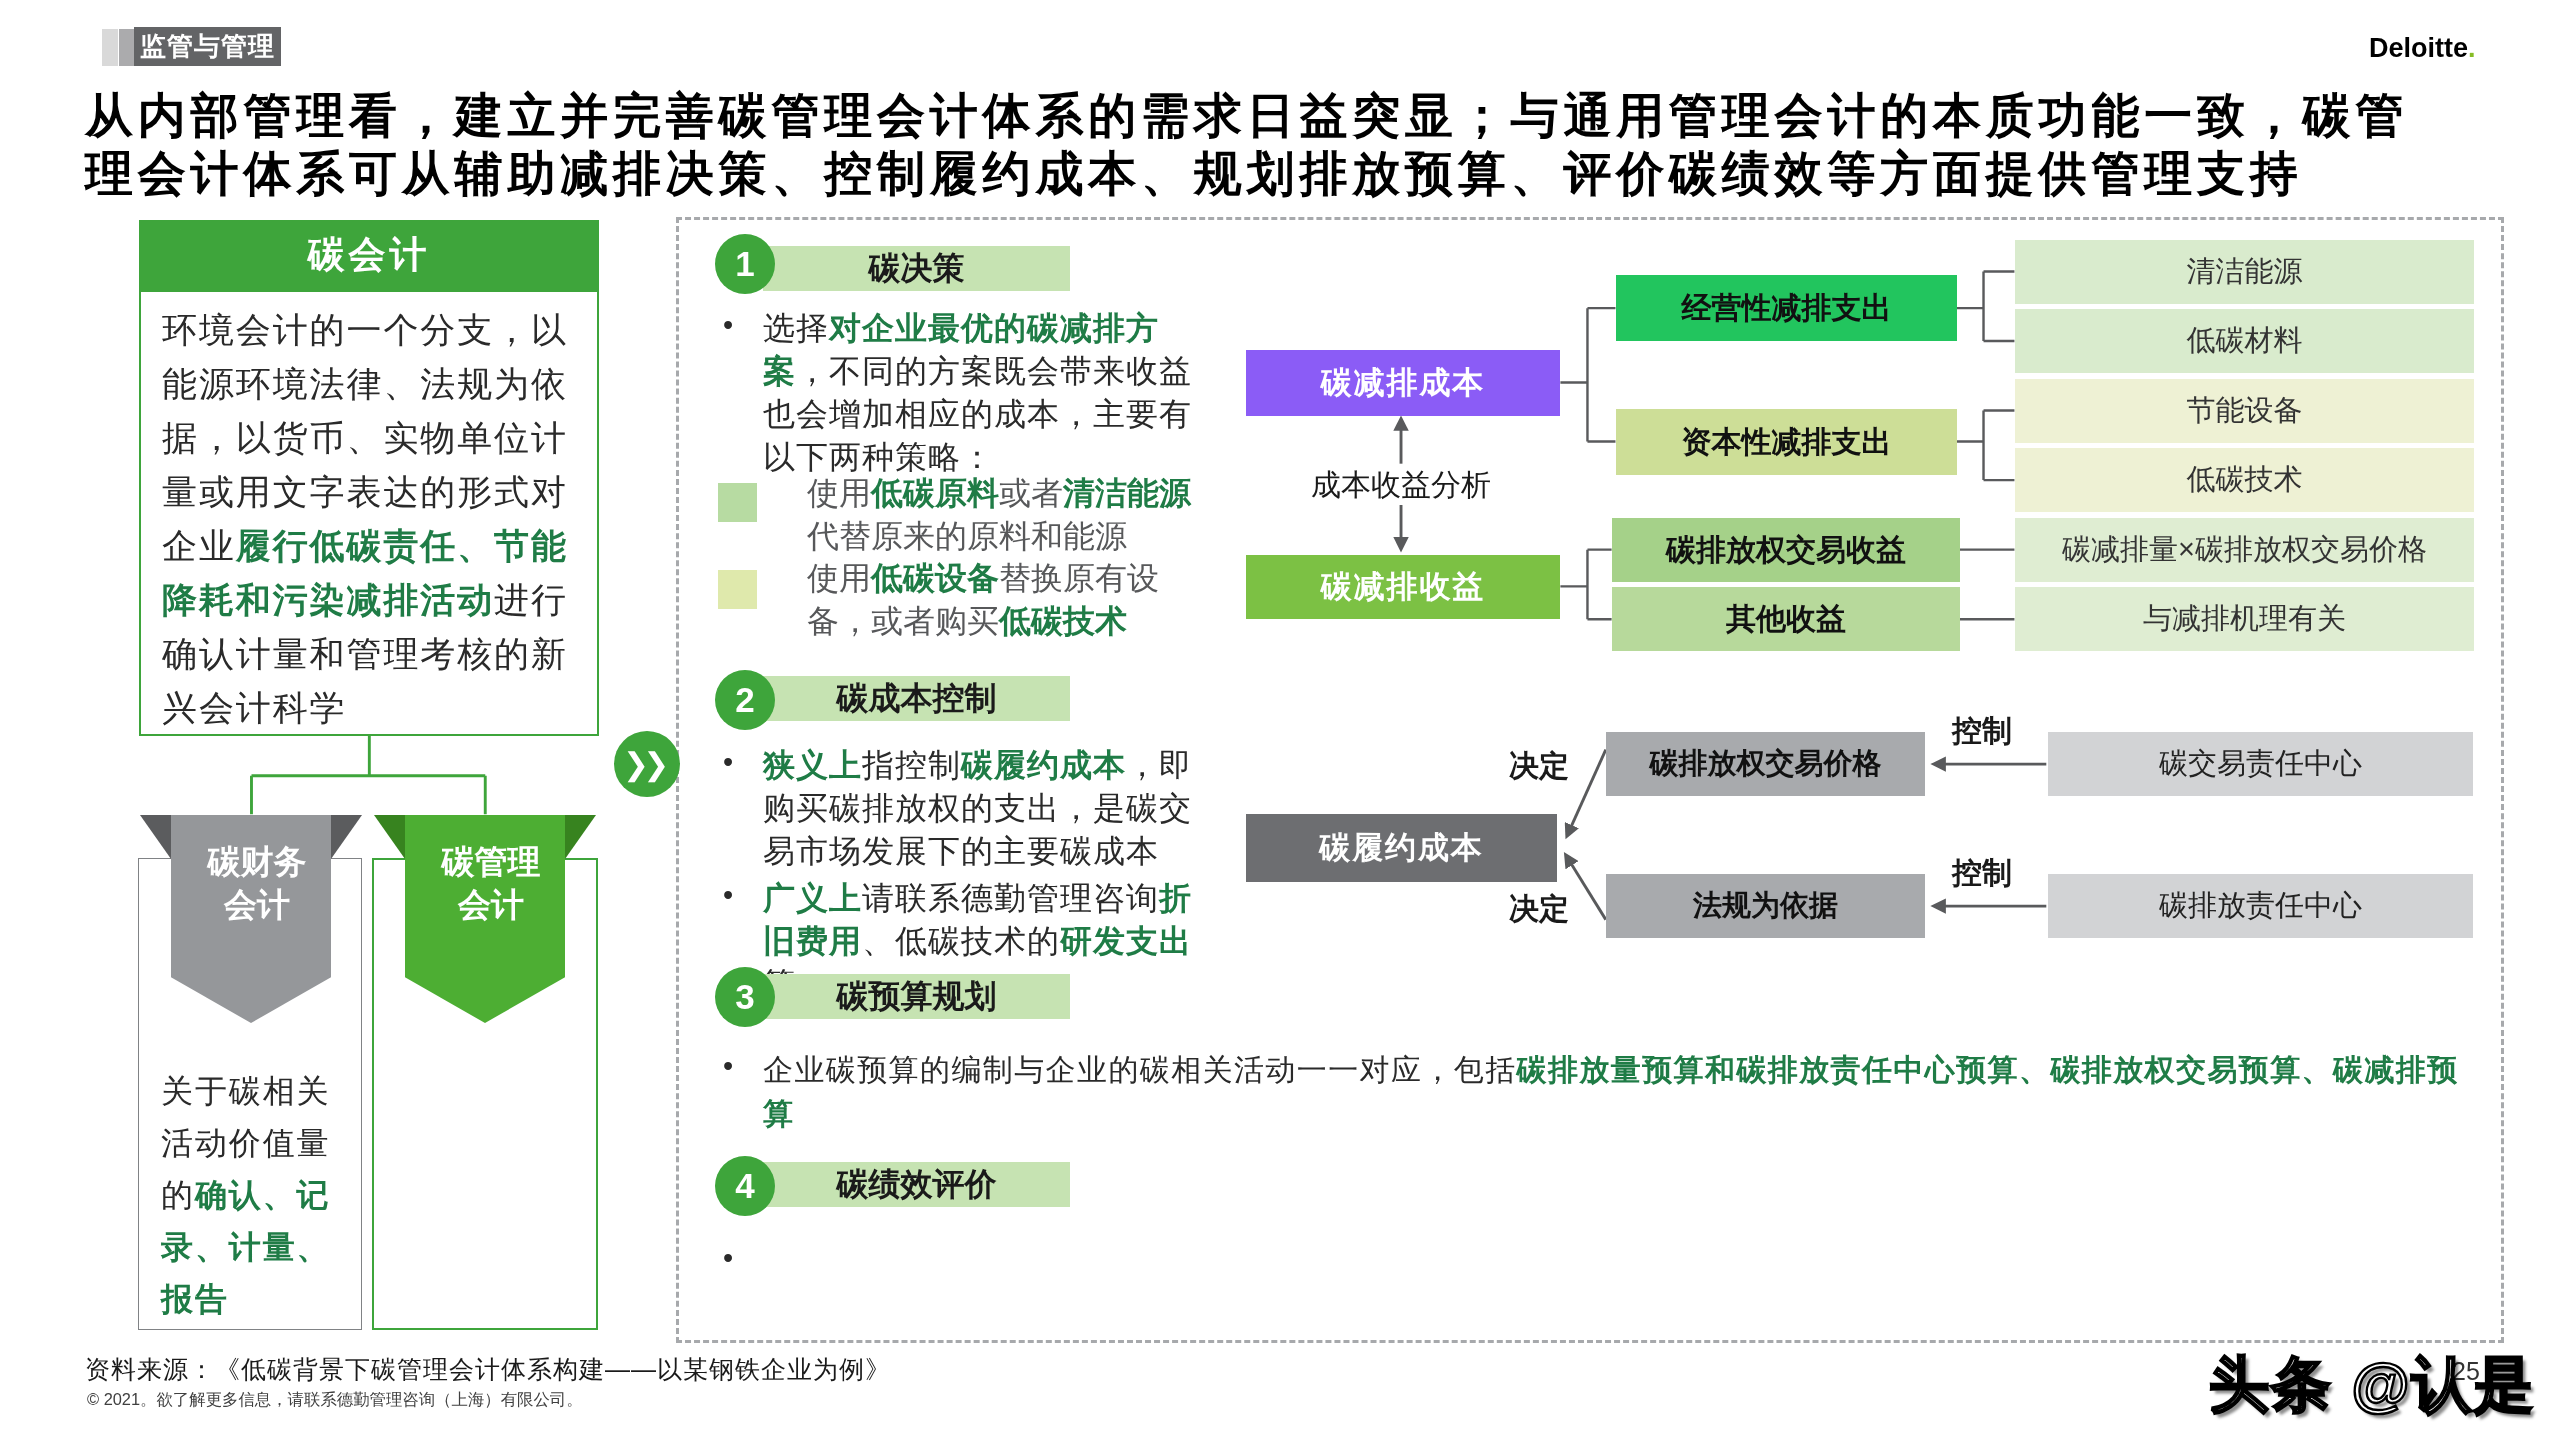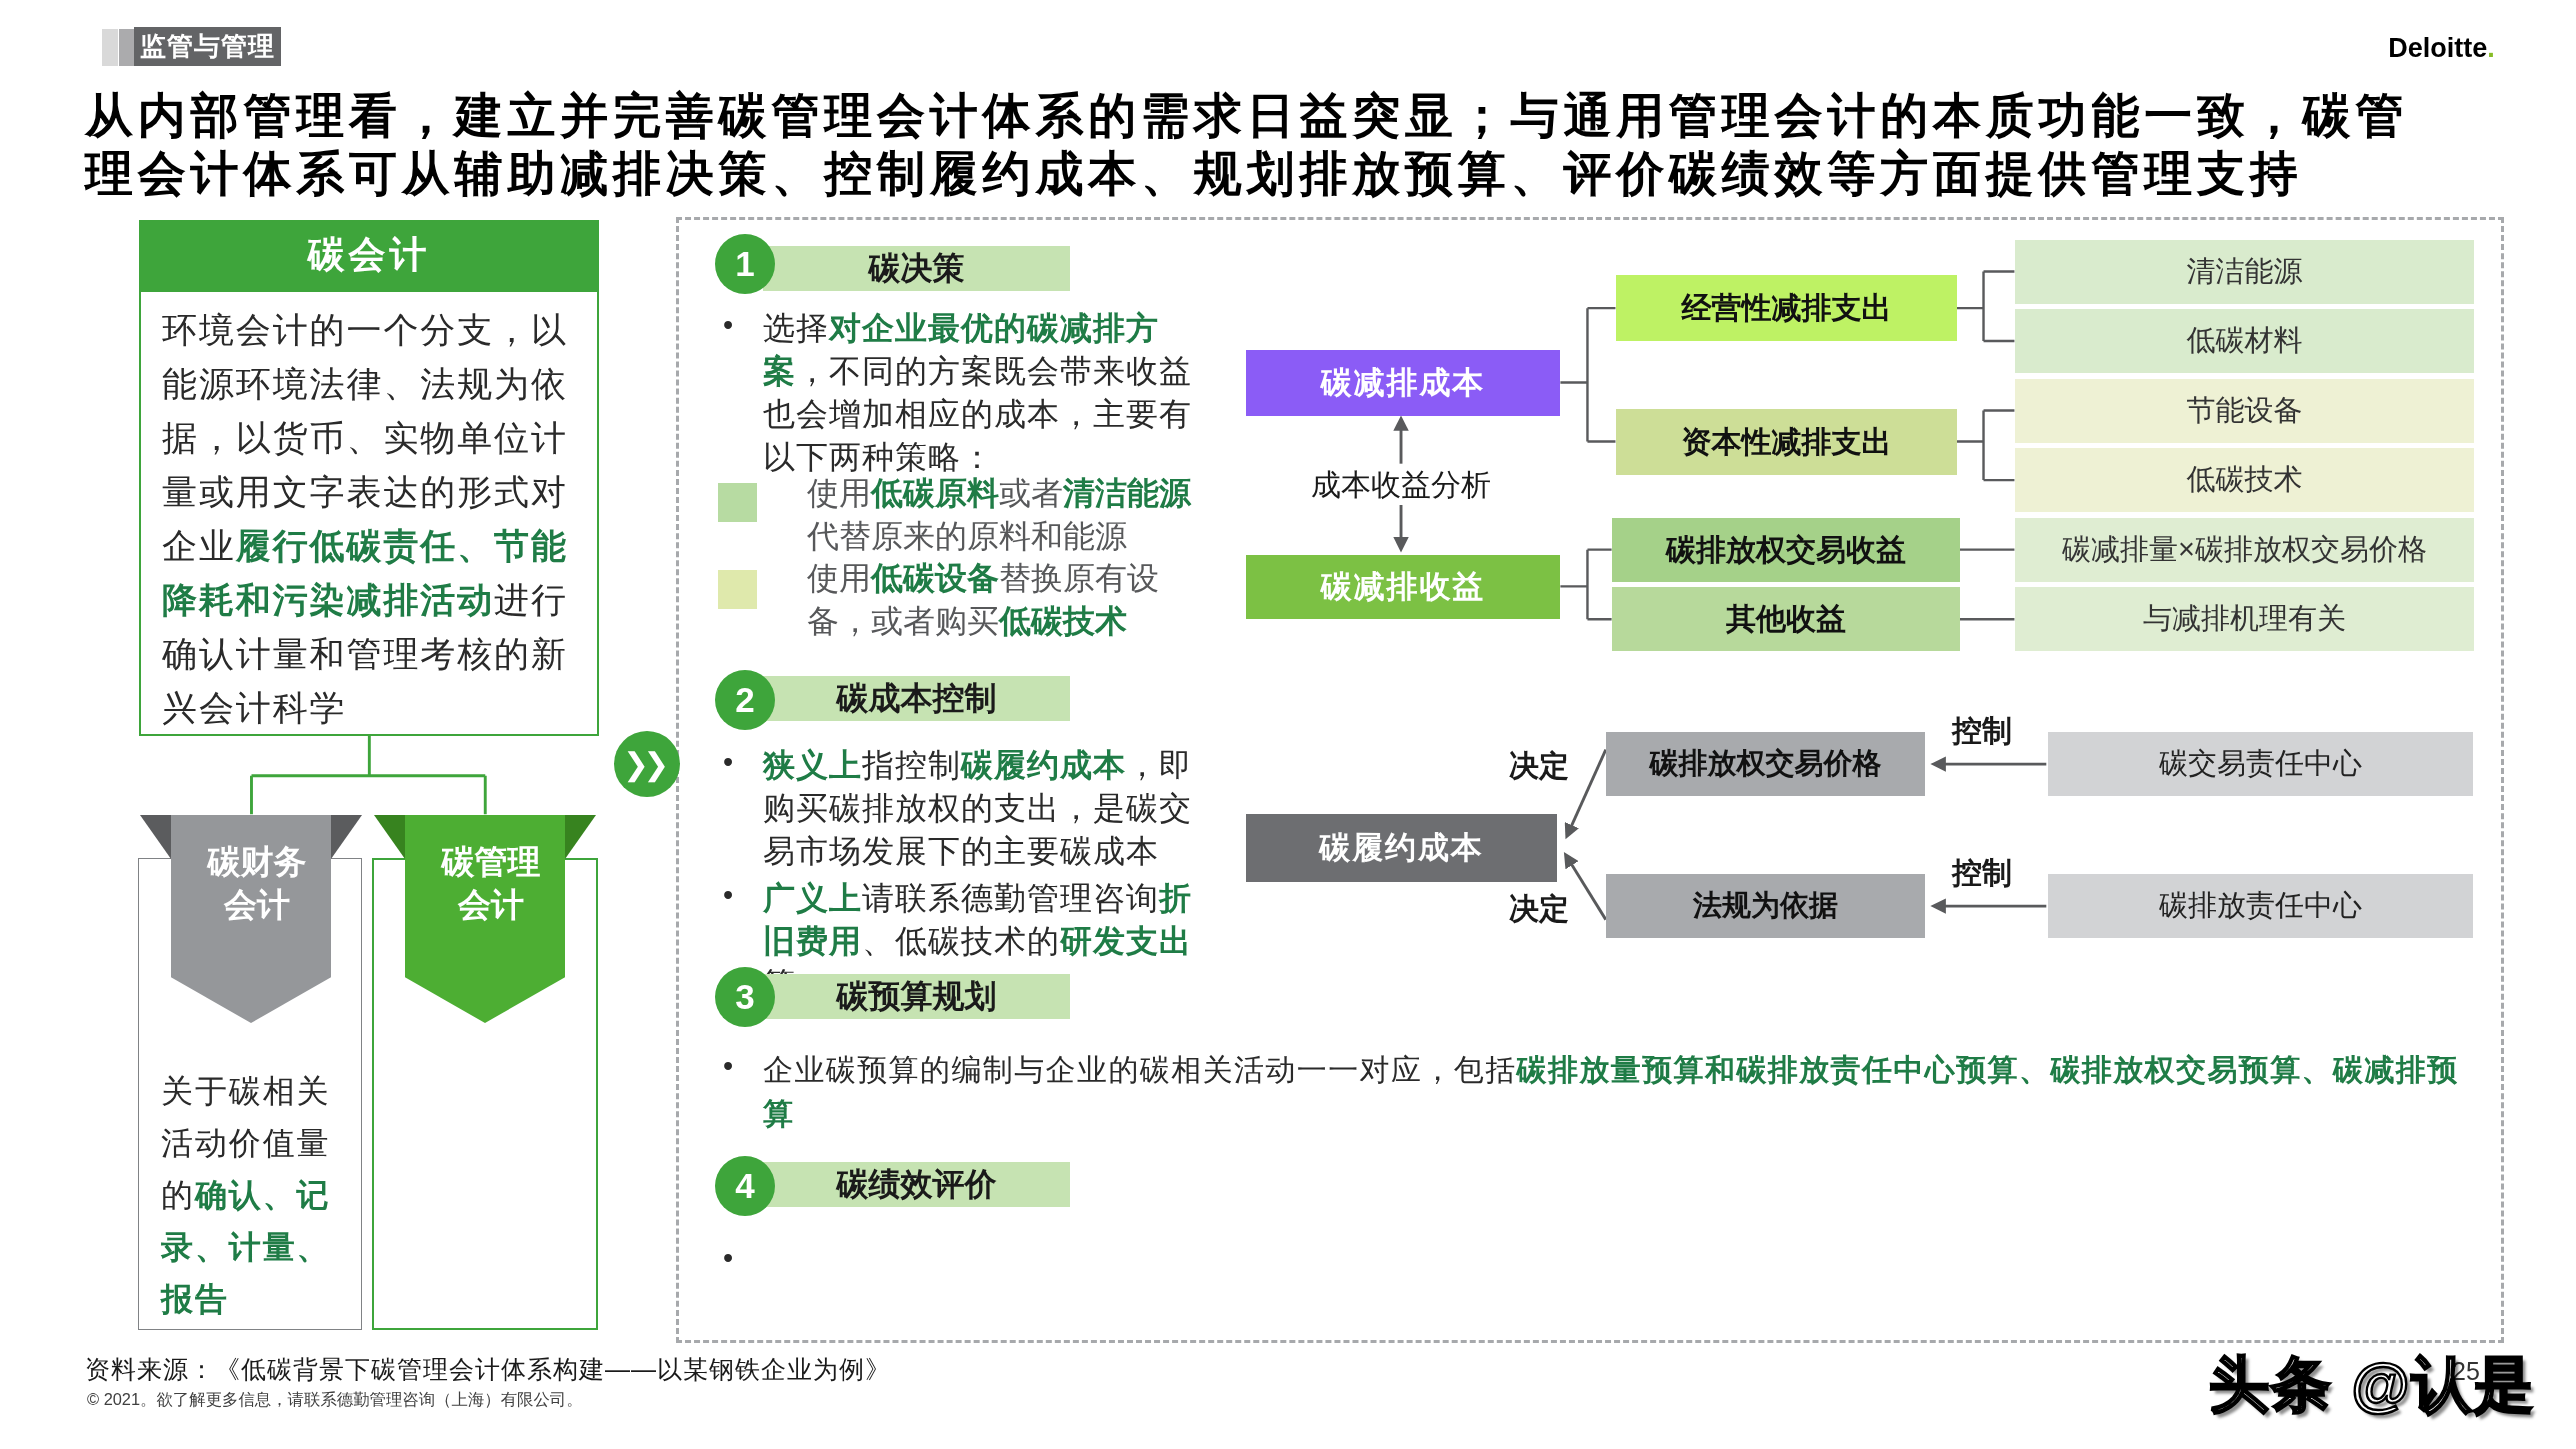--- a/index.html
+++ b/index.html
@@ -53,21 +53,21 @@
     <line x1="2118" y1="938" x2="2012" y2="938" stroke="#595A5C" stroke-width="3" marker-end="url(#arr)"></line>
 
     <line x1="1662" y1="776" x2="1626" y2="856" stroke="#595A5C" stroke-width="3" marker-end="url(#arr)"></line>
     <line x1="1662" y1="952" x2="1626" y2="894" stroke="#595A5C" stroke-width="3" marker-end="url(#arr)"></line>
   </svg>
 
   <div class="b" style="left:102px;top:29px;width:15.5px;height:37px;background:#D9D9D9"></div>
   <div class="b" style="left:119px;top:29px;width:15.5px;height:37px;background:#ABABAD"></div>
   <div class="b nodebox" style="left:134px;top:27px;width:147px;height:39px;background:#636466;color:#fff;font-size:26px;font-weight:700;letter-spacing:1px">监管与管理</div>
 
-  <div class="b" style="left:2369px;top:33px;width:145px;text-align:center;font-size:27px;font-weight:800;color:#000">
+  <div class="b" style="left:2369px;top:33px;width:145px;text-align:left;font-size:27px;font-weight:800;color:#000">
     <span>Deloitte</span><span style="color:#86BC25">.</span>
   </div>
 
   <div class="b" style="left:85px;top:87px;width:2454px;font-size:48px;line-height:58px;font-weight:700;letter-spacing:4.8px;color:#000">
     <div style="white-space:nowrap">从内部管理看，建立并完善碳管理会计体系的需求日益突显；与通用管理会计的本质功能一致，碳管</div>
     <div style="white-space:nowrap">理会计体系可从辅助减排决策、控制履约成本、规划排放预算、评价碳绩效等方面提供管理支持</div>
   </div>
 
   <div class="b nodebox" style="left:139px;top:220px;width:460px;height:70px;background:#3EA53B;color:#fff;font-size:37px;font-weight:700;letter-spacing:3.9px;z-index:2">碳会计</div>
   <div class="b" style="left:139px;top:290px;width:460px;height:446px;background:#fff;border:2.9px solid #3EA53B;z-index:2"></div>
@@ -121,21 +121,21 @@
     <span>使用</span><span class="g">低碳原料</span><span>或者</span><span class="g">清洁能源</span><span>代替原来的原料和能源</span>
   </div>
   <div class="b" style="left:718px;top:570px;width:39px;height:39px;background:#DFE9AC"></div>
   <div class="b strategytxt" style="left:807px;top:557px;width:386px;z-index:2">
     <span>使用</span><span class="g">低碳设备</span><span>替换原有设备，或者购买</span><span class="g">低碳技术</span>
   </div>
 
   <div class="b nodebox" style="left:1246px;top:350px;width:314px;height:66px;background:#8b5cf6;color:#fff;font-size:31px;font-weight:700;letter-spacing:1.9px;z-index:2">碳减排成本</div>
   <div class="b nodebox" style="left:1246px;top:555px;width:314px;height:64px;background:#7CC144;color:#fff;font-size:31px;font-weight:700;letter-spacing:1.9px;z-index:2">碳减排收益</div>
   <div class="b nodebox" style="left:1290px;top:466px;width:222px;height:39px;font-size:30px;color:#1a1a1a;background:#fff;z-index:2">成本收益分析</div>
-  <div class="b nodebox" style="left:1616px;top:275px;width:341px;height:66px;background:#bef264;color:#111;font-size:30px;font-weight:700;z-index:2">经营性减排支出</div>
+  <div class="b nodebox" style="left:1616px;top:275px;width:341px;height:66px;background:#22c55e;color:#111;font-size:30px;font-weight:700;z-index:2">经营性减排支出</div>
   <div class="b nodebox" style="left:1616px;top:409px;width:341px;height:66px;background:#CDDE97;color:#111;font-size:30px;font-weight:700;z-index:2">资本性减排支出</div>
   <div class="b nodebox" style="left:1612px;top:518px;width:348px;height:64px;background:#A5D189;color:#111;font-size:30px;font-weight:700;z-index:2">碳排放权交易收益</div>
   <div class="b nodebox" style="left:1612px;top:587px;width:348px;height:64px;background:#B7D99B;color:#111;font-size:30px;font-weight:700;z-index:2">其他收益</div>
 
   <div class="b nodebox rowbox r-green" style="top:240px;z-index:2">清洁能源</div>
   <div class="b nodebox rowbox r-green" style="top:309px;z-index:2">低碳材料</div>
   <div class="b nodebox rowbox r-yellow" style="top:379px;z-index:2">节能设备</div>
   <div class="b nodebox rowbox r-yellow" style="top:448px;z-index:2">低碳技术</div>
   <div class="b nodebox rowbox r-green2" style="top:518px;z-index:2">碳减排量×碳排放权交易价格</div>
   <div class="b nodebox rowbox r-green2" style="top:587px;z-index:2">与减排机理有关</div>

